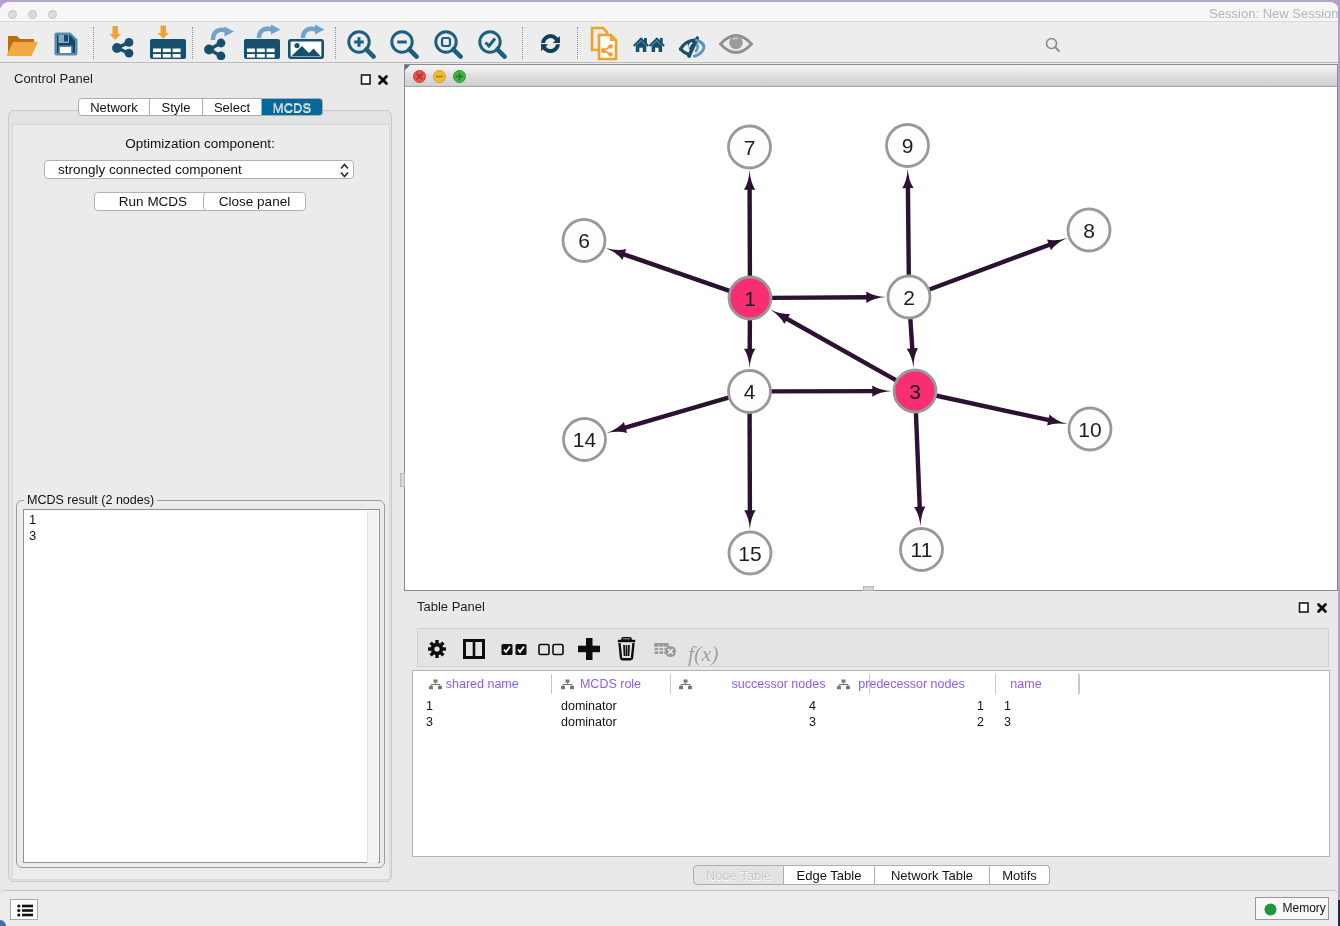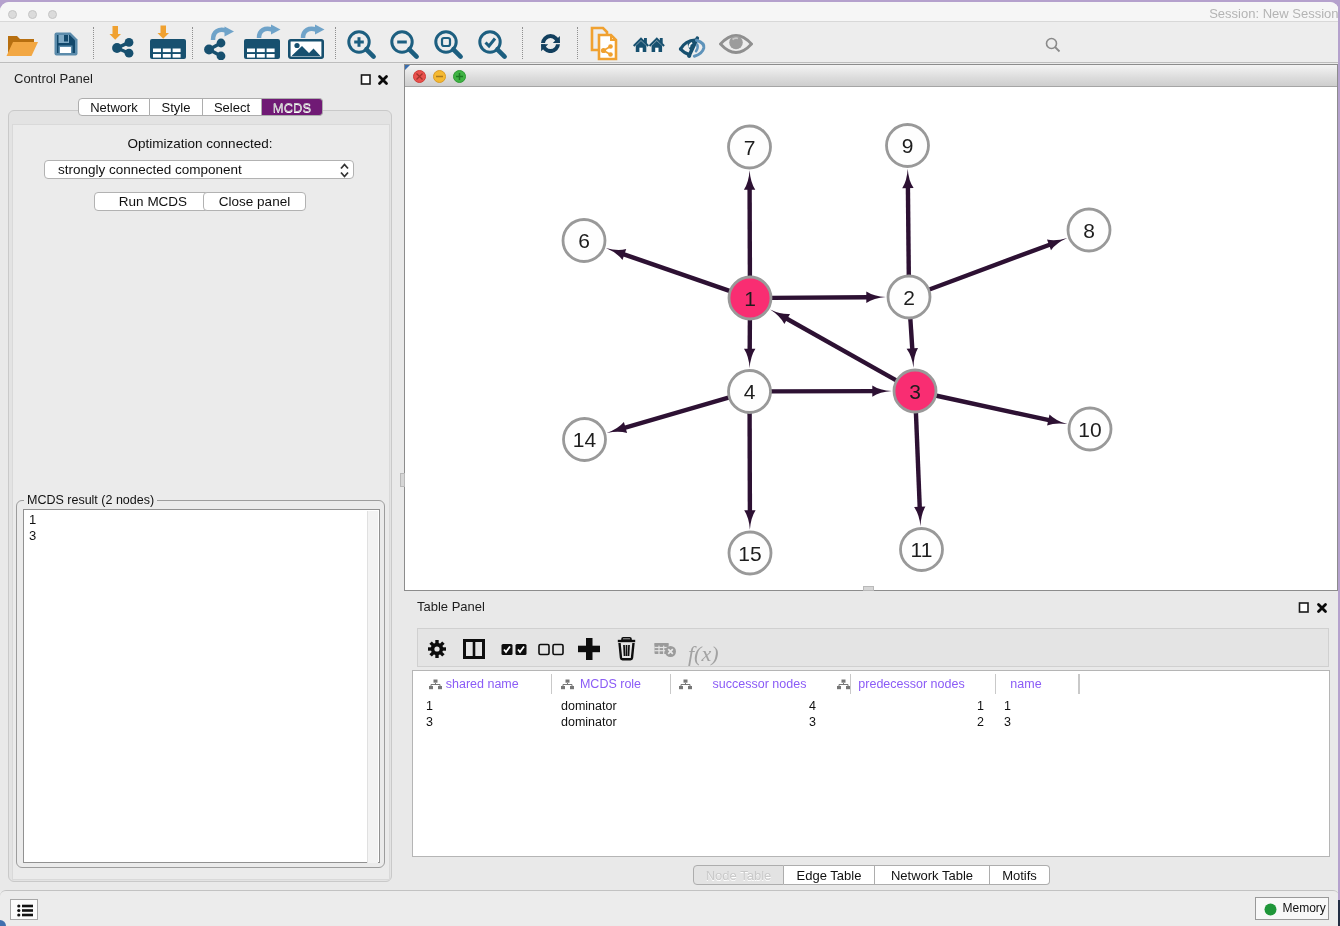--- a/index.html
+++ b/index.html
@@ -19,21 +19,21 @@
 .tbsep { position:absolute; top:5px; height:32px; width:0; border-left:1px dotted #8f8f8f; }
 .tbi { position:absolute; top:4px; }
 
 #mainbg { position:absolute; left:0; top:64px; width:1338.5px; height:827px; background:#e9e9e9; }
 
 #cp-title { position:absolute; left:14px; top:71px; font-size:13px; color:#1e1e1e; }
 #cp-tabs { position:absolute; left:78px; top:98px; height:18px; }
 .cptab { float:left; height:18px; line-height:17px; background:#fff; border:1px solid #adadad;
   border-left:none; font-size:13px; color:#111; text-align:center; }
 .cptab.first { border-left:1px solid #adadad; border-radius:4px 0 0 4px; }
-.cptab.sel { background:#701a75; color:#c9c9c9; text-shadow:0 1px 0 #fff; border-radius:0 4px 4px 0; }
+.cptab.sel { background:#0369a1; color:#c9c9c9; text-shadow:0 1px 0 #fff; border-radius:0 4px 4px 0; }
 #cp-pane { position:absolute; left:8px; top:110px; width:384px; height:772px; background:#e3e3e3;
   border:1px solid #c9c9c9; border-radius:6px; }
 #cp-inner { position:absolute; left:3px; top:13px; width:378px; height:756px; background:#ebebeb;
   border:1px solid #d9d9d9; }
 #opt-label { position:absolute; left:0; top:136px; width:400px; text-align:center; font-size:13.5px; color:#111; }
 #opt-combo { position:absolute; left:44px; top:160px; width:310px; height:19px; background:#fff;
   border:1px solid #b2b2b2; border-radius:4px; font-size:13.5px; color:#111; line-height:17px; padding-left:13px; }
 .cpbtn { position:absolute; top:192px; height:19px; background:#fff; border:1px solid #b2b2b2;
   border-radius:4px; font-size:13.5px; color:#111; text-align:center; line-height:17px; }
 #fieldset { position:absolute; left:16px; top:500px; width:369px; height:368px;
@@ -239,21 +239,21 @@
 </svg>
   <div id="cp-pane">
     <div id="cp-inner"></div>
   </div>
   <div id="cp-tabs">
     <div class="cptab first" style="width:72px">Network</div>
     <div class="cptab" style="width:53px">Style</div>
     <div class="cptab" style="width:59px">Select</div>
     <div class="cptab sel" style="width:61px">MCDS</div>
   </div>
-  <div id="opt-label">Optimization connected:</div>
+  <div id="opt-label">Optimization component:</div>
   <div id="opt-combo">strongly connected component<svg style="position:absolute;right:3px;top:2px" width="11" height="15" viewBox="0 0 11 15">
 <path d="M2 5.5 L5.5 1.5 L9 5.5" fill="none" stroke="#333" stroke-width="1.8"></path>
 <path d="M2 9.5 L5.5 13.5 L9 9.5" fill="none" stroke="#333" stroke-width="1.8"></path>
     </svg></div>
   <div class="cpbtn" style="left:94px; width:118px;">Run MCDS</div>
   <div class="cpbtn" style="left:203px; width:103px;">Close panel</div>
   <div id="fieldset">
     <div id="fieldset-label">MCDS result (2 nodes)</div>
     <div id="resultbox">1<br>3<div id="resultsb"></div></div>
   </div>
@@ -402,21 +402,21 @@
       </svg>
 <div class="th" style="left:138.5px;width:119.0px;">MCDS role</div>
 <svg style="position:absolute;left:148px;top:5px" width="13" height="11" viewBox="0 0 13 11">
 <g fill="#777">
           <rect x="4.5" y="0.5" width="4" height="3.2"></rect>
           <rect x="0" y="7" width="4" height="3.2"></rect>
           <rect x="9" y="7" width="4" height="3.2"></rect>
         </g>
 <path d="M6.5 4 L6.5 5.5 M2 7 L2 5.5 L11 5.5 L11 7" stroke="#777" stroke-width="1" fill="none"></path>
       </svg>
-<div class="th" style="left:256px;width:182px;">successor nodes</div>
+<div class="th" style="left:275px;width:182px;">successor nodes</div>
 <svg style="position:absolute;left:266px;top:5px" width="13" height="11" viewBox="0 0 13 11">
 <g fill="#777">
           <rect x="4.5" y="0.5" width="4" height="3.2"></rect>
           <rect x="0" y="7" width="4" height="3.2"></rect>
           <rect x="9" y="7" width="4" height="3.2"></rect>
         </g>
 <path d="M6.5 4 L6.5 5.5 M2 7 L2 5.5 L11 5.5 L11 7" stroke="#777" stroke-width="1" fill="none"></path>
       </svg>
 <div class="th" style="left:415px;width:168px;">predecessor nodes</div>
 <svg style="position:absolute;left:424px;top:5px" width="13" height="11" viewBox="0 0 13 11">

